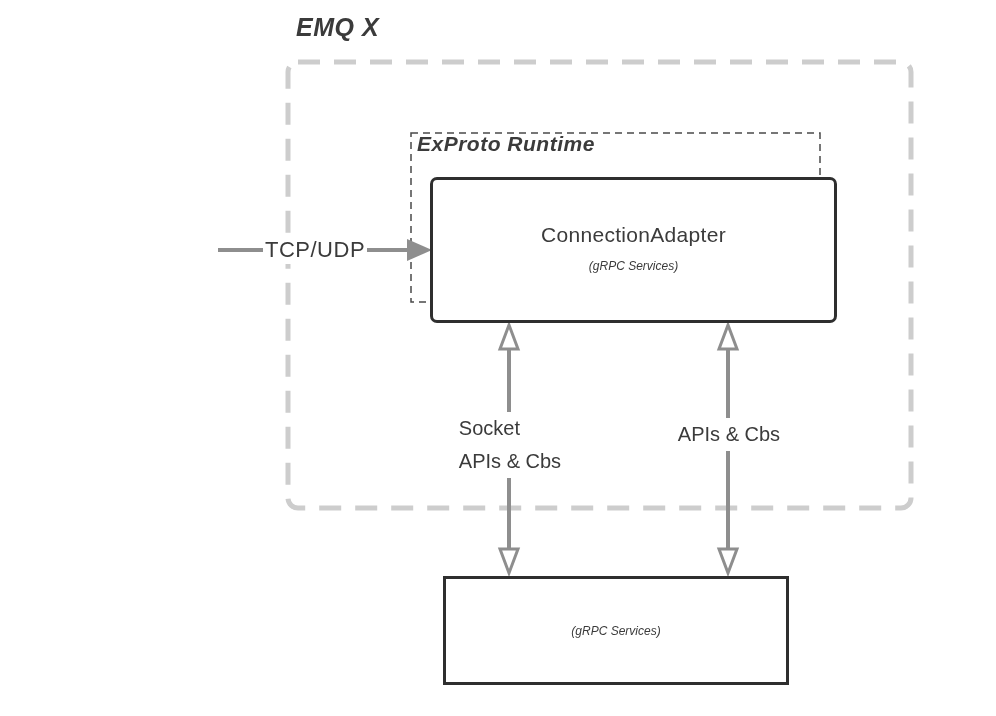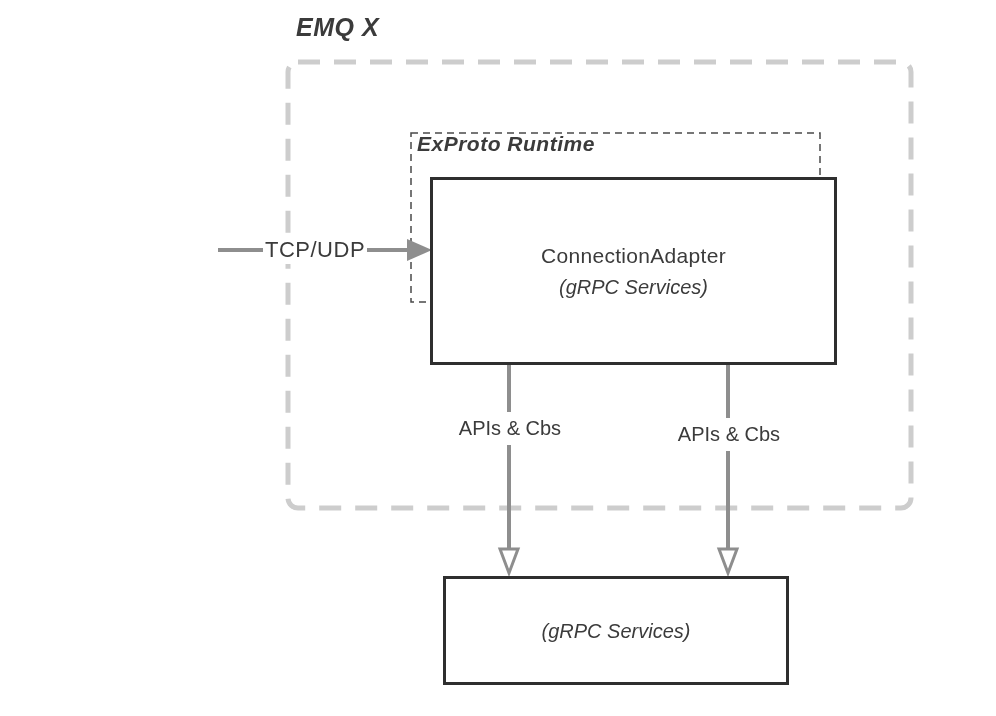--- a/index.html
+++ b/index.html
@@ -51,21 +51,21 @@
     z-index: 2;
     background: var(--background);
     border: 3px solid var(--box-border);
     display: flex;
     flex-direction: column;
     align-items: center;
     justify-content: center;
     text-align: center;
   }
   .node .node-label { font-size: 21px; line-height: 32px; letter-spacing: 0.3px; }
-  .node .node-sublabel { font-size: 20px; line-height: 30px; font-style: italic; }
+  .node .node-sublabel { font-size: 12px; line-height: 30px; font-style: italic; }
   #device-box .node-label { font-size: 22px; }
 
   .group-title {
     position: absolute;
     z-index: 2;
     font-style: italic;
     font-weight: bold;
     letter-spacing: 0.5px;
     white-space: nowrap;
   }
@@ -115,32 +115,33 @@
     <line class="wire" x1="728" y1="330" x2="728" y2="568"></line>
     <polygon class="head-hollow" points="728,325 719,349 737,349"></polygon>
     <polygon class="head-hollow" points="728,573 719,549 737,549"></polygon>
   </svg>
 
   <div class="group-title" id="emqx-title">EMQ X</div>
 
   <div class="group-title" id="exproto-title">ExProto Runtime</div>
 
 
-  <div class="node" id="adapter-box" style="left:430px; top:177px; width:407px; height:188px;">
+  <div class="node" id="adapter-box" style="left:430px; top:177px; width:407px; height:146px;border-radius:7px;">
     <div class="node-label">ConnectionAdapter</div>
     <div class="node-sublabel">(gRPC Services)</div>
   </div>
 
   <div class="node" id="handler-box" style="left:443px; top:576px; width:346px; height:109px;">
     <div class="node-sublabel">(gRPC Services)</div>
   </div>
 
   <div class="edge-label" id="tcp-label">TCP/UDP</div>
 
   <div class="edge-label vertical-edge-label" id="socket-label">
+    <div>Socket</div>
     <div>APIs &amp; Cbs</div>
   </div>
 
   <div class="edge-label vertical-edge-label" id="pubsub-label">
     <div>APIs &amp; Cbs</div>
   </div>
 
 </div>
 
 </body></html>

